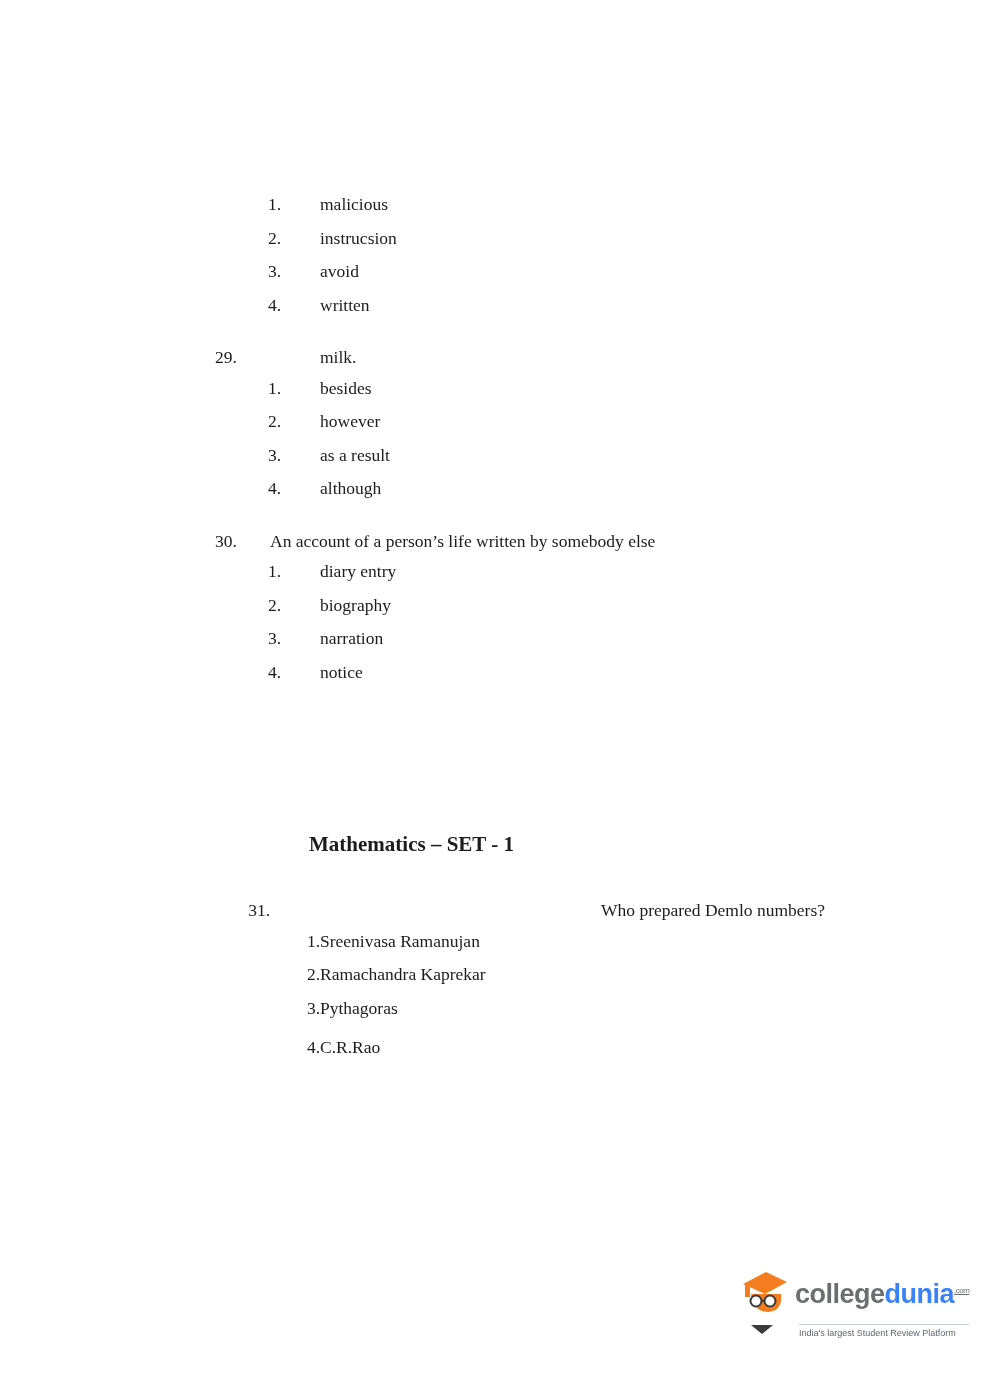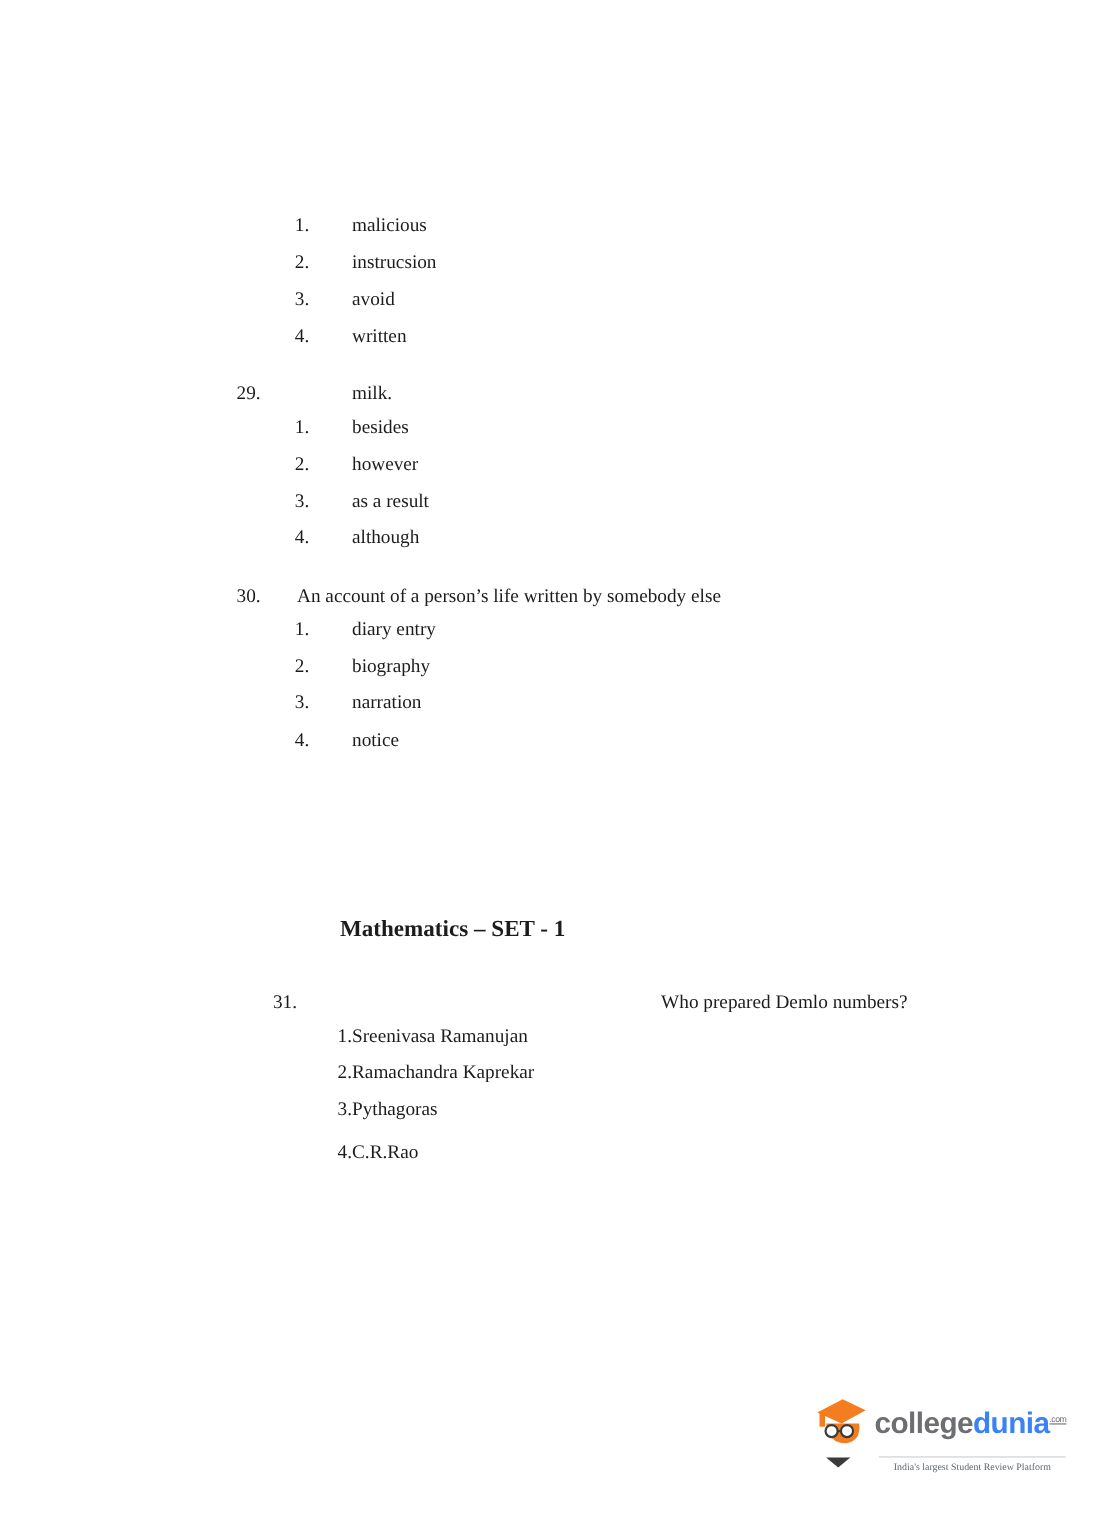--- a/index.html
+++ b/index.html
@@ -69,29 +69,28 @@
   .brand .gray { color: #6d6e71; }
   .brand .orange { color: #3b82f6; }
   .brand .dotcom {
     font-size: 8px;
     color: #6d6e71;
     vertical-align: super;
     font-weight: normal;
     text-decoration: underline;
   }
   .tagline {
-    font-family: Liberation Serif, serif;
+    font-family: Liberation Sans, sans-serif;
     font-size: 9px;
     color: #5b6770;
     margin-top: 4px;
     margin-left: 60px;
     border-top: 1px solid #c9ced2;
     padding-top: 3px;
     white-space: nowrap;
-    text-align: center;
   }
   .chevron {
     position: absolute;
     left: 12px;
     bottom: -14px;
     width: 0; height: 0;
     border-left: 11px solid transparent;
     border-right: 11px solid transparent;
     border-top: 9px solid #3b3b3b;
   }

